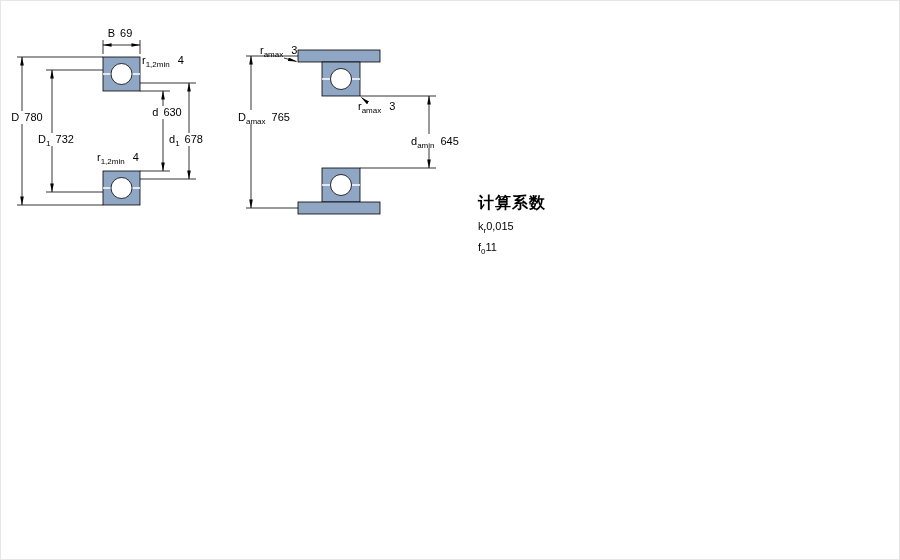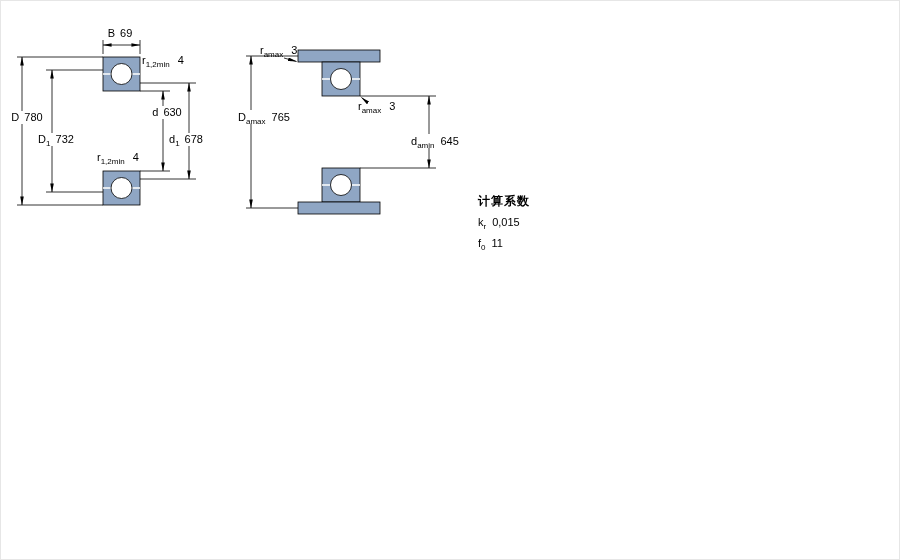--- a/index.html
+++ b/index.html
@@ -25,25 +25,25 @@
     font-family: "Liberation Sans", sans-serif;
     font-size: 11px;
     fill: #000;
   }
   tspan.sub { font-size: 8px; }
   .calc {
     position: absolute; left: 478px; top: 193px;
     color: #000;
   }
   .calc-title {
-    font-size: 12px; font-weight: bold; letter-spacing: 1px;
+    font-size: 16px; font-weight: bold; letter-spacing: 1px;
   }
   .calc-row { font-size: 11px; margin-top: 6px; }
   .calc-row sub { font-size: 8px; }
-  .calc-row .val { margin-left: 6px; }
+  .calc-row .val { }
 </style>
 </head>
 <body>
 
 <div class="frame"></div>
 
 <svg width="900" height="560" viewBox="0 0 900 560">
   <defs>
     <marker id="arr" viewBox="0 0 10 4" refX="9.5" refY="2" markerWidth="9" markerHeight="3.6" orient="auto-start-reverse" markerUnits="userSpaceOnUse">
       <path d="M0,0 L10,2 L0,4 Z" fill="#000"></path>

